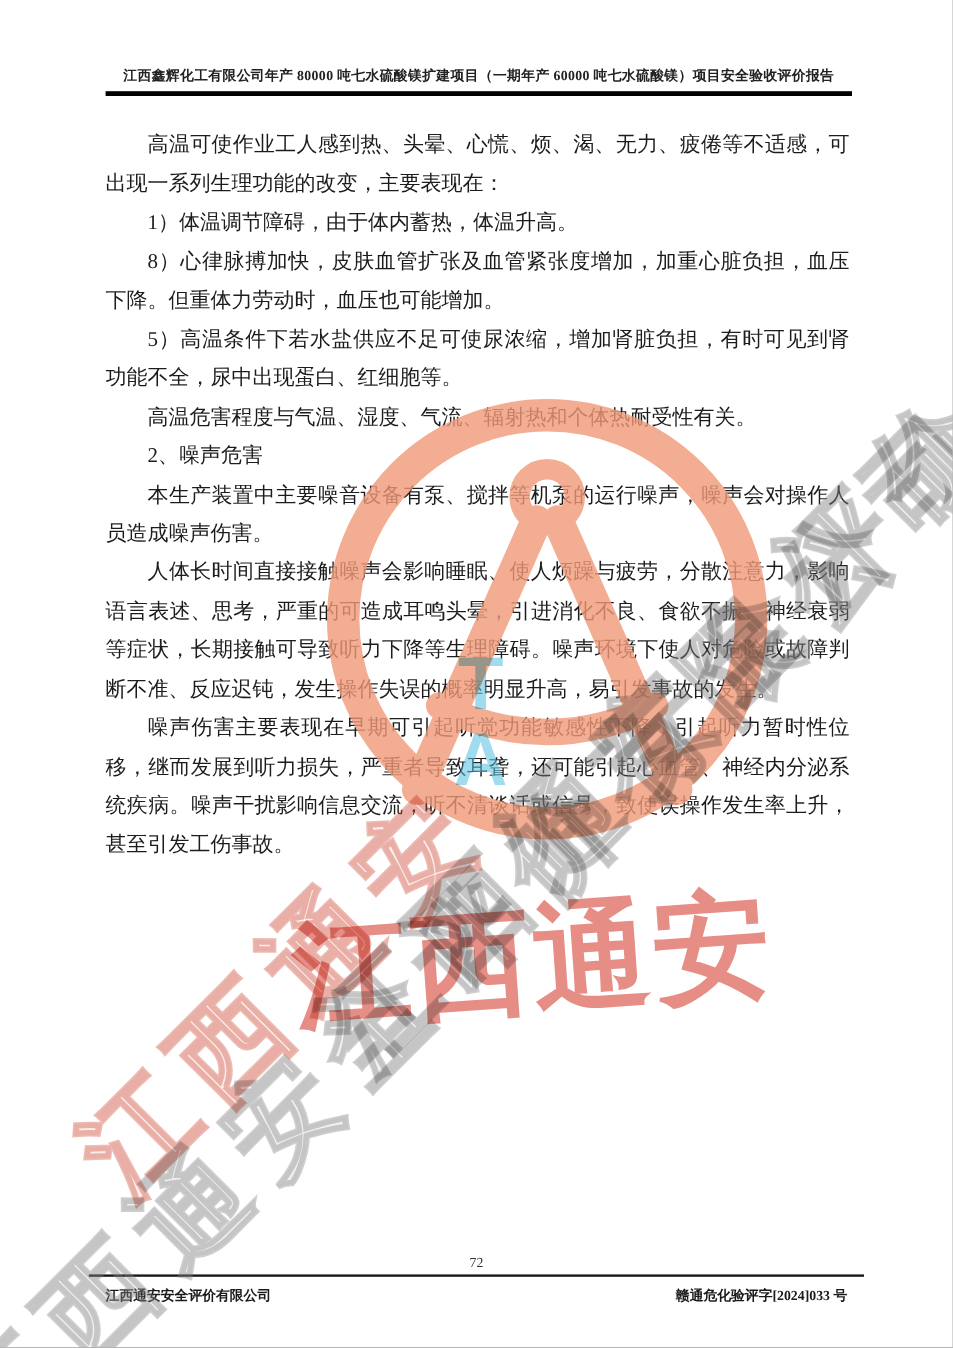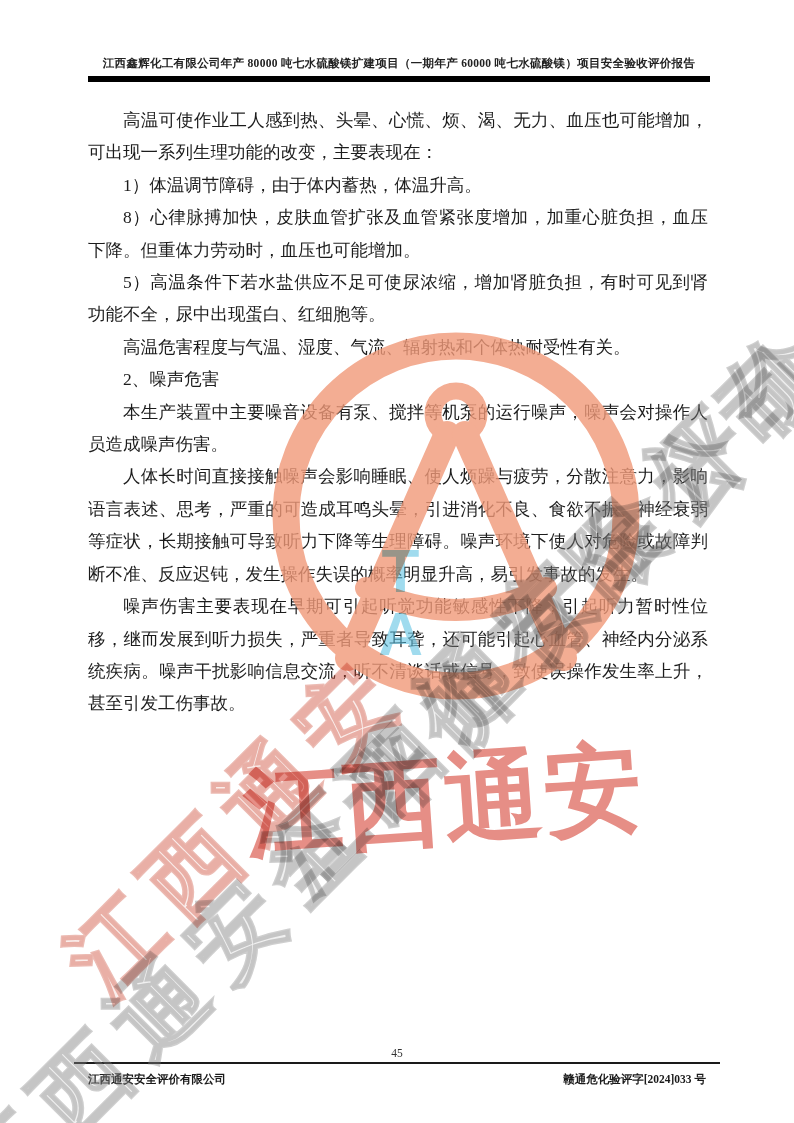--- a/index.html
+++ b/index.html
@@ -9,21 +9,21 @@
     margin:0 auto;
     background:#ffffff;
     overflow:hidden;
     font-family:"Liberation Serif","DejaVu Serif",serif;
     color:#222;
   }
   
   .header{
     position:absolute;
     left:88px;right:84px;top:56px;
-    border-bottom:6px solid #000000;
+    border-bottom:4px solid #000000;
     padding-bottom:5px;
     text-align:center;
   }
   .header-title{
     font-size:11.5px;
     font-weight:700;
     letter-spacing:.3px;
     white-space:nowrap;
   }
   
@@ -142,33 +142,33 @@
     <div class="wm wm-ta">TA</div>
 
     <div class="wm wm-stamp">江西通安</div>
   </div>
 
   <div class="header">
     <div class="header-title">江西鑫辉化工有限公司年产 80000 吨七水硫酸镁扩建项目（一期年产 60000 吨七水硫酸镁）项目安全验收评价报告</div>
   </div>
 
   <div class="content">
-    <p>高温可使作业工人感到热、头晕、心慌、烦、渴、无力、血压也可能增加，可出现一系列生理功能的改变，主要表现在：</p>
+    <p>高温可使作业工人感到热、头晕、心慌、烦、渴、无力、疲倦等不适感，可出现一系列生理功能的改变，主要表现在：</p>
     <p>1）体温调节障碍，由于体内蓄热，体温升高。</p>
     <p>8）心律脉搏加快，皮肤血管扩张及血管紧张度增加，加重心脏负担，血压下降。但重体力劳动时，血压也可能增加。</p>
     <p>5）高温条件下若水盐供应不足可使尿浓缩，增加肾脏负担，有时可见到肾功能不全，尿中出现蛋白、红细胞等。</p>
     <p>高温危害程度与气温、湿度、气流、辐射热和个体热耐受性有关。</p>
     <p>2、噪声危害</p>
     <p>本生产装置中主要噪音设备有泵、搅拌等机泵的运行噪声，噪声会对操作人员造成噪声伤害。</p>
     <p>人体长时间直接接触噪声会影响睡眠、使人烦躁与疲劳，分散注意力，影响语言表述、思考，严重的可造成耳鸣头晕，引进消化不良、食欲不振、神经衰弱等症状，长期接触可导致听力下降等生理障碍。噪声环境下使人对危险或故障判断不准、反应迟钝，发生操作失误的概率明显升高，易引发事故的发生。</p>
     <p>噪声伤害主要表现在早期可引起听觉功能敏感性下降，引起听力暂时性位移，继而发展到听力损失，严重者导致耳聋，还可能引起心血管、神经内分泌系统疾病。噪声干扰影响信息交流，听不清谈话或信号，致使误操作发生率上升，甚至引发工伤事故。</p>
   </div>
 
   <div class="footer">
-    <div class="footer-pageno">45</div>
+    <div class="footer-pageno">72</div>
     <div class="footer-rule"></div>
     <div class="footer-row">
       <span>江西通安安全评价有限公司</span>
       <span>赣通危化验评字[2024]033 号</span>
     </div>
   </div>
 
 </div>
 
 </body></html>

